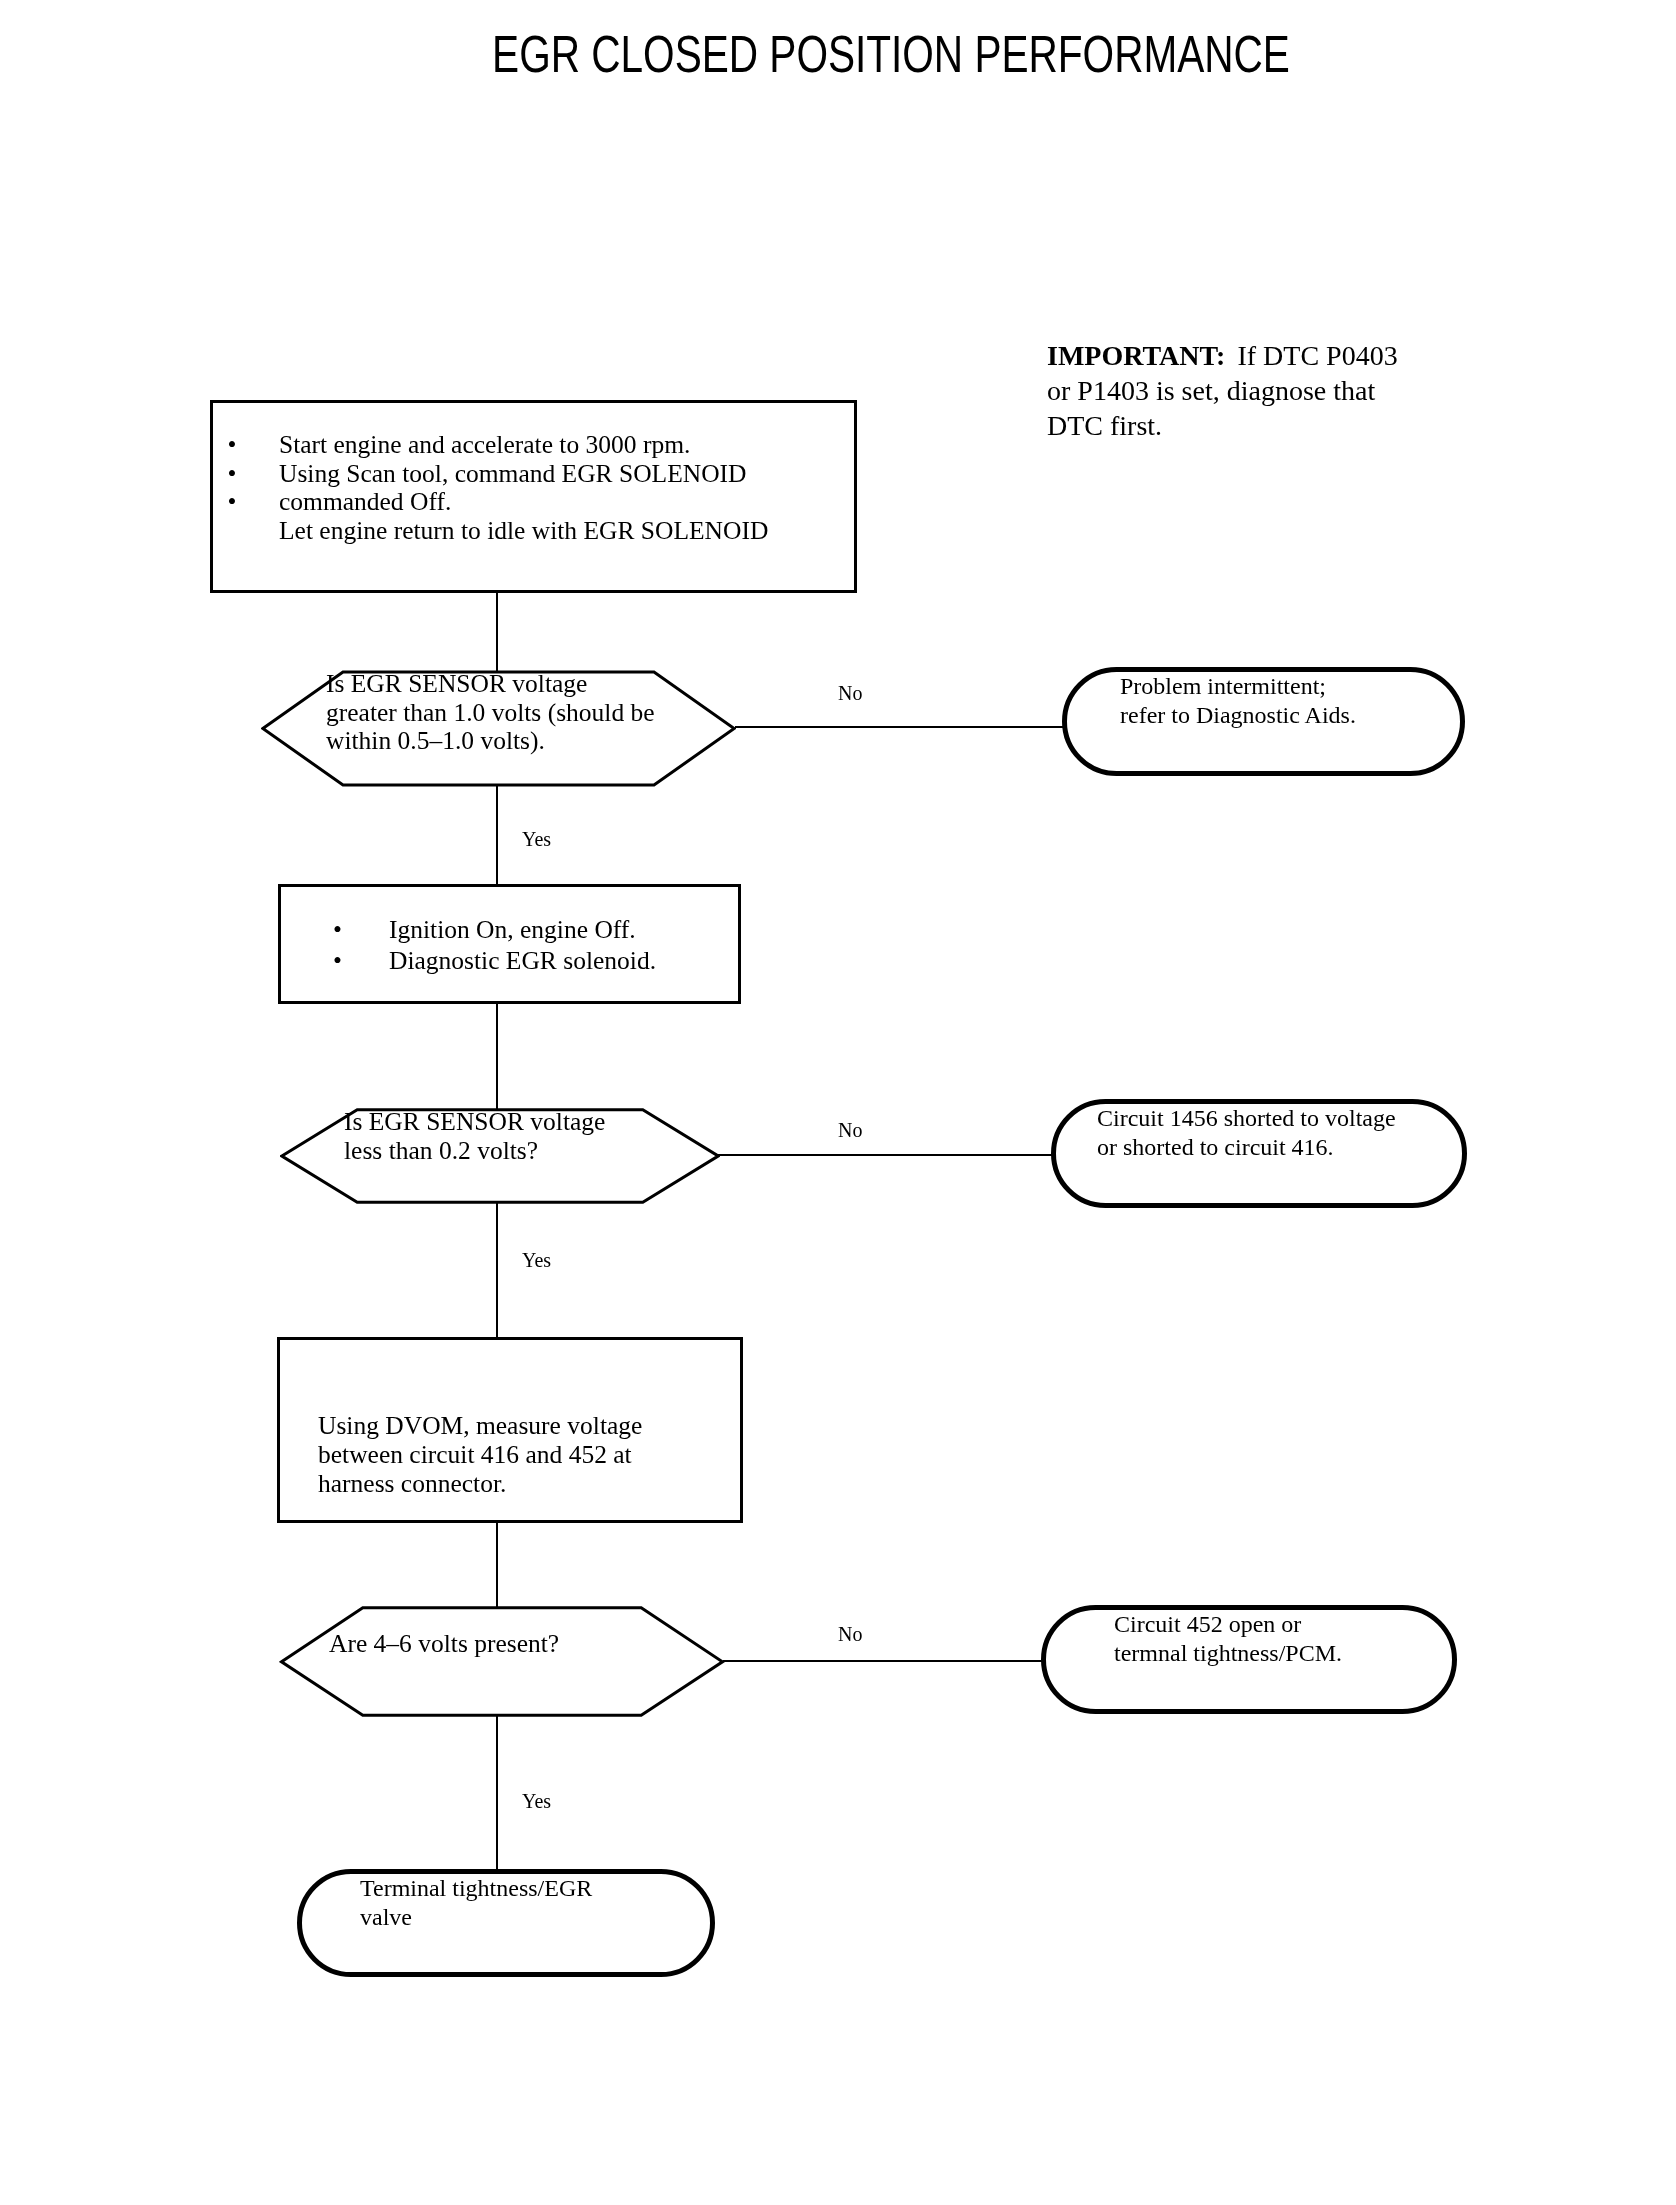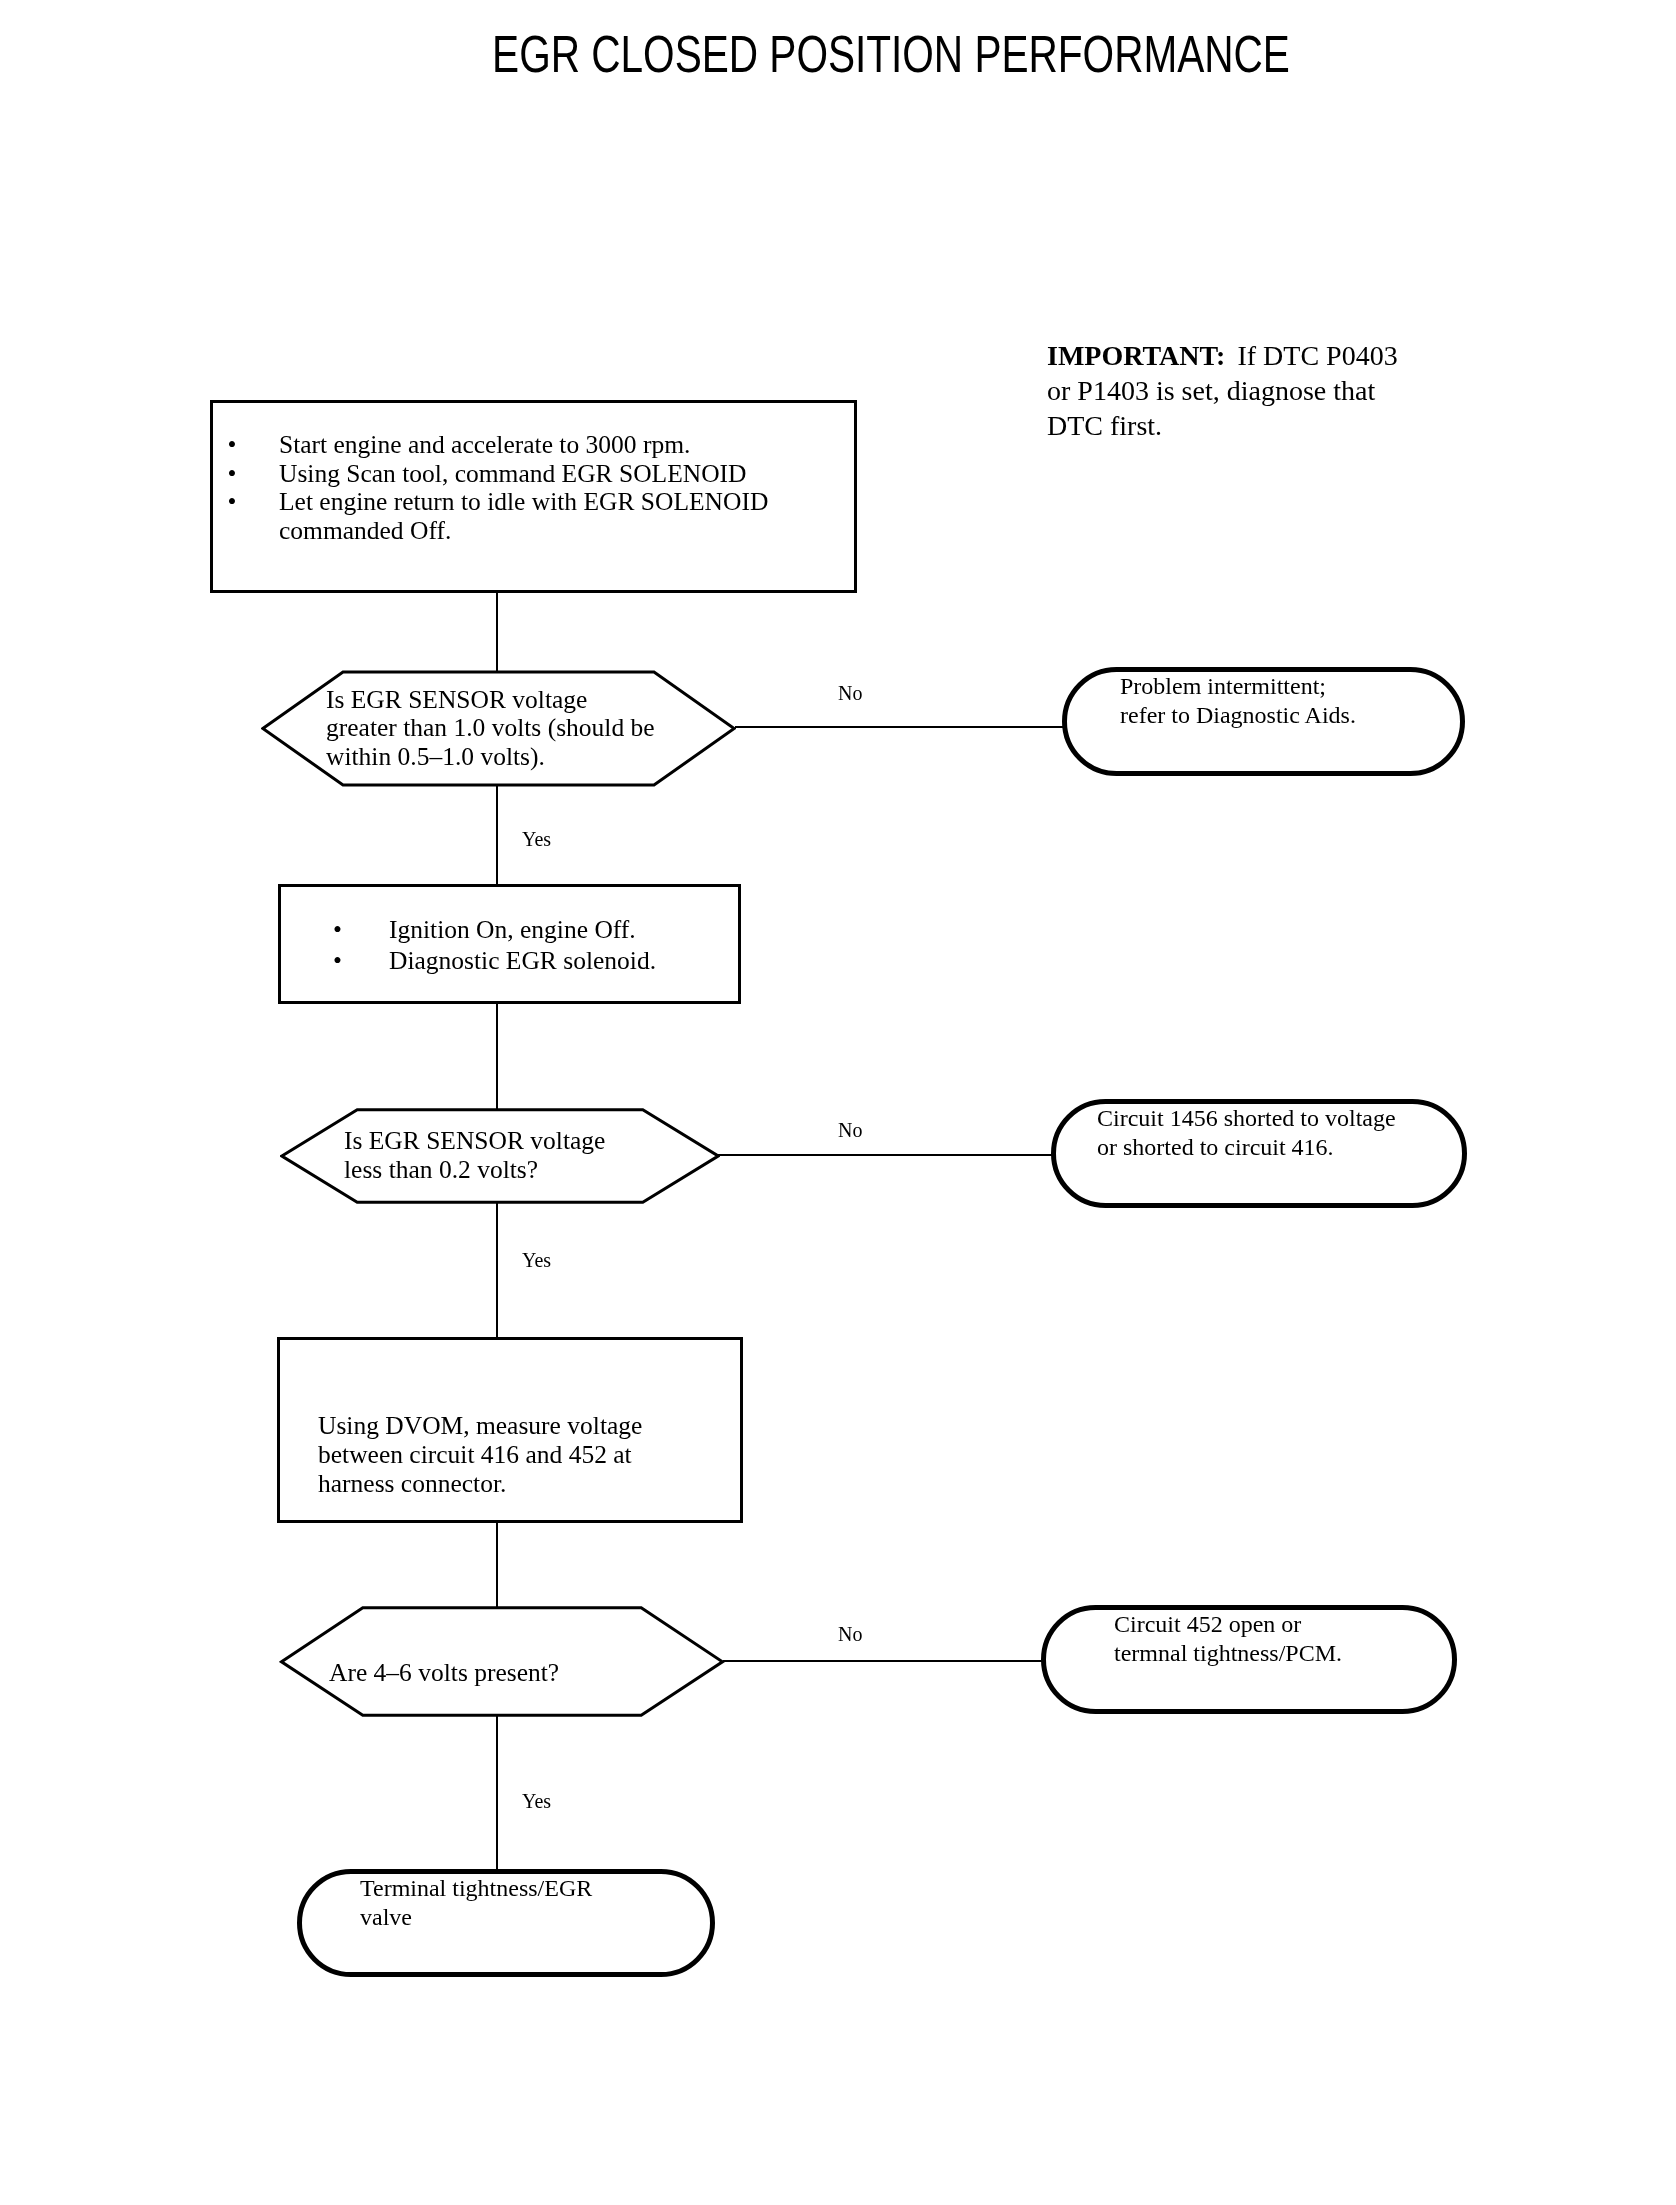--- a/index.html
+++ b/index.html
@@ -42,21 +42,21 @@
 
   
   .vline { position:absolute; left:496px; width:2.4px; background:#000000; }
   .hline { position:absolute; height:2.4px; background:#000000; }
 
   
   .hex { position:absolute; }
   .hex svg { position:absolute; left:0; top:0; }
   .hex .txt {
     position:absolute; inset:0; display:flex; flex-direction:column;
-    justify-content:center; font-size:25.5px; line-height:28.6px;
+    font-size:25.5px; line-height:28.6px;
   }
 
   
   .oval {
     position:absolute; background:#ffffff; border:5.5px solid #000000;
     border-radius:73px; box-sizing:border-box;
     display:flex; flex-direction:column; justify-content:flex-start;
     font-size:24px; line-height:28.6px;
   }
 
@@ -91,22 +91,22 @@
       <li>
         <span class="bul">•</span>
         <div>Start engine and accelerate to 3000 rpm.</div>
       </li>
       <li>
         <span class="bul">•</span>
         <div>Using Scan tool, command EGR SOLENOID</div>
       </li>
       <li>
         <span class="bul">•</span>
+        <div>commanded Off.</div>
         <div>Let engine return to idle with EGR SOLENOID</div>
-        <div>commanded Off.</div>
       </li>
     </ul>
   </div>
 
   <div class="hex" style="left:261px; top:670px; width:475px; height:117px;">
     <svg width="475" height="117" viewBox="0 0 782 192">
       <polygon points="3,96 135,3 647,3 779,96 647,189 135,189" fill="#ffffff" stroke="#000000" stroke-width="5"></polygon>
     </svg>
     <div class="txt" style="padding-left:65px;">
       <div>Is EGR SENSOR voltage</div>

